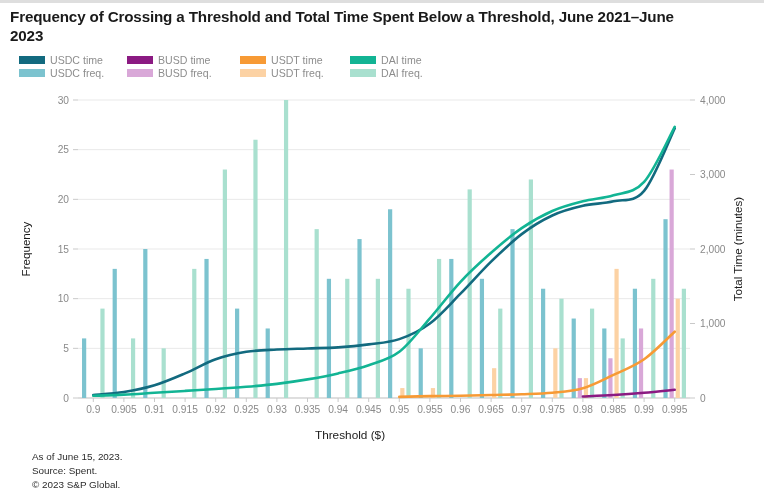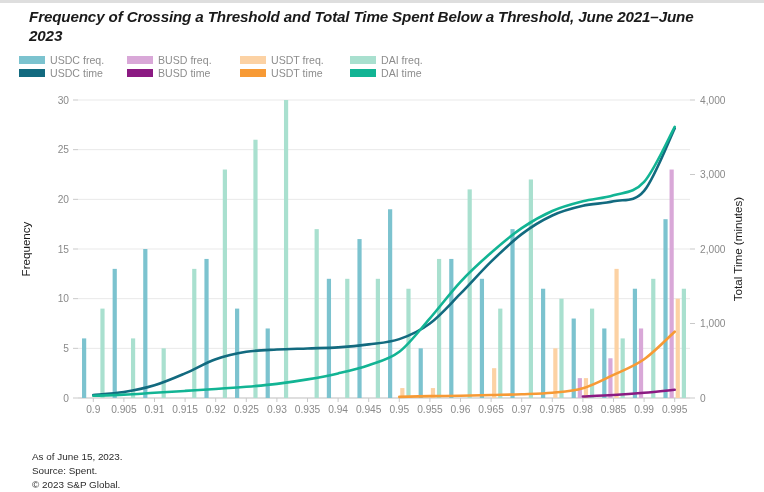--- a/index.html
+++ b/index.html
@@ -12,23 +12,23 @@
     overflow:hidden;
     position:relative;
   }
   #top-rule{
     position:absolute;left:0;top:0;width:764px;height:3px;background:#dedede;
   }
   #chart-card{
     position:absolute;left:0;top:0;width:764px;height:492px;
   }
   #title{
-    position:absolute;left:29px;top:7px;width:700px;
+    position:absolute;left:10px;top:7px;width:700px;
     font-size:15.2px;font-weight:bold;line-height:1.26;
-    letter-spacing:-0.15px;color:#1a1a1a;font-style:italic;
+    letter-spacing:-0.15px;color:#1a1a1a;
   }
   #legend{
     position:absolute;left:19px;top:53px;width:730px;
     font-size:10.6px;color:#8d8d8d;
   }
   .legend-row{display:flex;height:13px;align-items:center;}
   .legend-item{display:flex;align-items:center;}
   .legend-swatch{
     width:26px;height:8px;margin-right:5px;display:inline-block;flex:0 0 auto;
   }
@@ -63,52 +63,52 @@
 
 <div id="chart-card">
 
   <div id="top-rule"></div>
 
   <div id="title">Frequency of Crossing a Threshold and Total Time Spent Below a Threshold, June 2021–June 2023</div>
 
   <div id="legend">
     <div class="legend-row">
       <div class="legend-item lg-c0">
+        <span class="legend-swatch" style="background:#126a7f"></span>
+        <span class="legend-label">USDC time</span>
+      </div>
+      <div class="legend-item lg-c1">
+        <span class="legend-swatch" style="background:#8b1a82"></span>
+        <span class="legend-label">BUSD time</span>
+      </div>
+      <div class="legend-item lg-c2">
+        <span class="legend-swatch" style="background:#f79a35"></span>
+        <span class="legend-label">USDT time</span>
+      </div>
+      <div class="legend-item lg-c3">
+        <span class="legend-swatch" style="background:#12b494"></span>
+        <span class="legend-label">DAI time</span>
+      </div>
+    </div>
+    <div class="legend-row">
+      <div class="legend-item lg-c0">
         <span class="legend-swatch" style="background:#7cc3cf"></span>
         <span class="legend-label">USDC freq.</span>
       </div>
       <div class="legend-item lg-c1">
         <span class="legend-swatch" style="background:#d9a8d8"></span>
         <span class="legend-label">BUSD freq.</span>
       </div>
       <div class="legend-item lg-c2">
         <span class="legend-swatch" style="background:#fcd2a4"></span>
         <span class="legend-label">USDT freq.</span>
       </div>
       <div class="legend-item lg-c3">
         <span class="legend-swatch" style="background:#a9e0cf"></span>
         <span class="legend-label">DAI freq.</span>
-      </div>
-    </div>
-    <div class="legend-row">
-      <div class="legend-item lg-c0">
-        <span class="legend-swatch" style="background:#126a7f"></span>
-        <span class="legend-label">USDC time</span>
-      </div>
-      <div class="legend-item lg-c1">
-        <span class="legend-swatch" style="background:#8b1a82"></span>
-        <span class="legend-label">BUSD time</span>
-      </div>
-      <div class="legend-item lg-c2">
-        <span class="legend-swatch" style="background:#f79a35"></span>
-        <span class="legend-label">USDT time</span>
-      </div>
-      <div class="legend-item lg-c3">
-        <span class="legend-swatch" style="background:#12b494"></span>
-        <span class="legend-label">DAI time</span>
       </div>
     </div>
   </div>
 
   <div id="plot-wrap">
     <svg id="plot" width="764" height="330" viewBox="0 0 764 330">
         <line x1="78" y1="310" x2="690" y2="310" class="gridline"></line>
         <line x1="73" y1="310" x2="78" y2="310" class="tickmark"></line>
         <text x="69" y="313.6" class="ticklabel" text-anchor="end">0</text>
         <line x1="78" y1="260.3333333333333" x2="690" y2="260.3333333333333" class="gridline"></line>
@@ -235,20 +235,21 @@
           <path d="M93.30,307.02 C98.40,306.52 113.70,305.65 123.90,304.04 C134.10,302.43 144.30,300.44 154.50,297.33 C164.70,294.23 174.90,289.76 185.10,285.42 C195.30,281.07 205.50,274.86 215.70,271.26 C225.90,267.66 236.10,265.42 246.30,263.81 C256.50,262.20 266.70,262.13 276.90,261.57 C287.10,261.02 297.30,260.83 307.50,260.46 C317.70,260.08 327.90,260.02 338.10,259.34 C348.30,258.66 358.50,257.73 368.70,256.36 C378.90,254.99 389.10,254.62 399.30,251.14 C409.50,247.67 419.70,243.07 429.90,235.50 C440.10,227.93 450.30,216.01 460.50,205.70 C470.70,195.39 480.90,183.60 491.10,173.66 C501.30,163.73 511.50,153.80 521.70,146.10 C531.90,138.40 542.10,132.19 552.30,127.47 C562.50,122.76 572.70,120.15 582.90,117.79 C593.10,115.43 603.30,115.80 613.50,113.32 C623.70,110.84 633.90,115.06 644.10,102.89 C654.30,90.72 669.60,50.74 674.70,40.31" stroke="#126a7f" class="lineseries"></path>
           <path d="M582.90,308.51 C588.00,308.26 603.30,307.64 613.50,307.02 C623.70,306.40 633.90,305.65 644.10,304.79 C654.30,303.92 669.60,302.30 674.70,301.81" stroke="#8b1a82" class="lineseries"></path>
           <path d="M399.30,308.88 C404.40,308.76 419.70,308.32 429.90,308.14 C440.10,307.95 450.30,307.95 460.50,307.76 C470.70,307.58 480.90,307.27 491.10,307.02 C501.30,306.77 511.50,306.65 521.70,306.27 C531.90,305.90 542.10,305.78 552.30,304.79 C562.50,303.79 572.70,303.30 582.90,300.31 C593.10,297.33 603.30,291.75 613.50,286.90 C623.70,282.06 633.90,278.46 644.10,271.26 C654.30,264.06 669.60,248.29 674.70,243.69" stroke="#f79a35" class="lineseries"></path>
           <path d="M93.30,307.76 C98.40,307.58 113.70,307.14 123.90,306.65 C134.10,306.15 144.30,305.41 154.50,304.79 C164.70,304.16 174.90,303.54 185.10,302.92 C195.30,302.30 205.50,301.74 215.70,301.06 C225.90,300.38 236.10,299.69 246.30,298.82 C256.50,297.96 266.70,297.09 276.90,295.85 C287.10,294.60 297.30,293.11 307.50,291.38 C317.70,289.64 327.90,287.77 338.10,285.42 C348.30,283.06 358.50,280.82 368.70,277.22 C378.90,273.62 389.10,271.63 399.30,263.81 C409.50,255.99 419.70,241.96 429.90,230.28 C440.10,218.61 450.30,204.71 460.50,193.78 C470.70,182.85 480.90,173.66 491.10,164.72 C501.30,155.78 511.50,147.09 521.70,140.14 C531.90,133.19 542.10,127.48 552.30,123.01 C562.50,118.54 572.70,115.93 582.90,113.32 C593.10,110.71 603.30,110.59 613.50,107.36 C623.70,104.13 633.90,105.37 644.10,93.95 C654.30,82.53 669.60,48.01 674.70,38.82" stroke="#12b494" class="lineseries"></path>
         </g>
         <text x="0" y="0" class="axistitle" text-anchor="middle" transform="translate(30,161.0) rotate(-90)">Frequency</text>
         <text x="0" y="0" class="axistitle" text-anchor="middle" transform="translate(742,161.0) rotate(-90)">Total Time (minutes)</text>
       </svg>
   </div>
 
+  <div id="xaxis-title">Threshold ($)</div>
 
   <div id="footnote">
     <div>As of June 15, 2023.</div>
     <div>Source: Spent.</div>
     <div>© 2023 S&amp;P Global.</div>
   </div>
 
 </div>
 
 </body></html>

